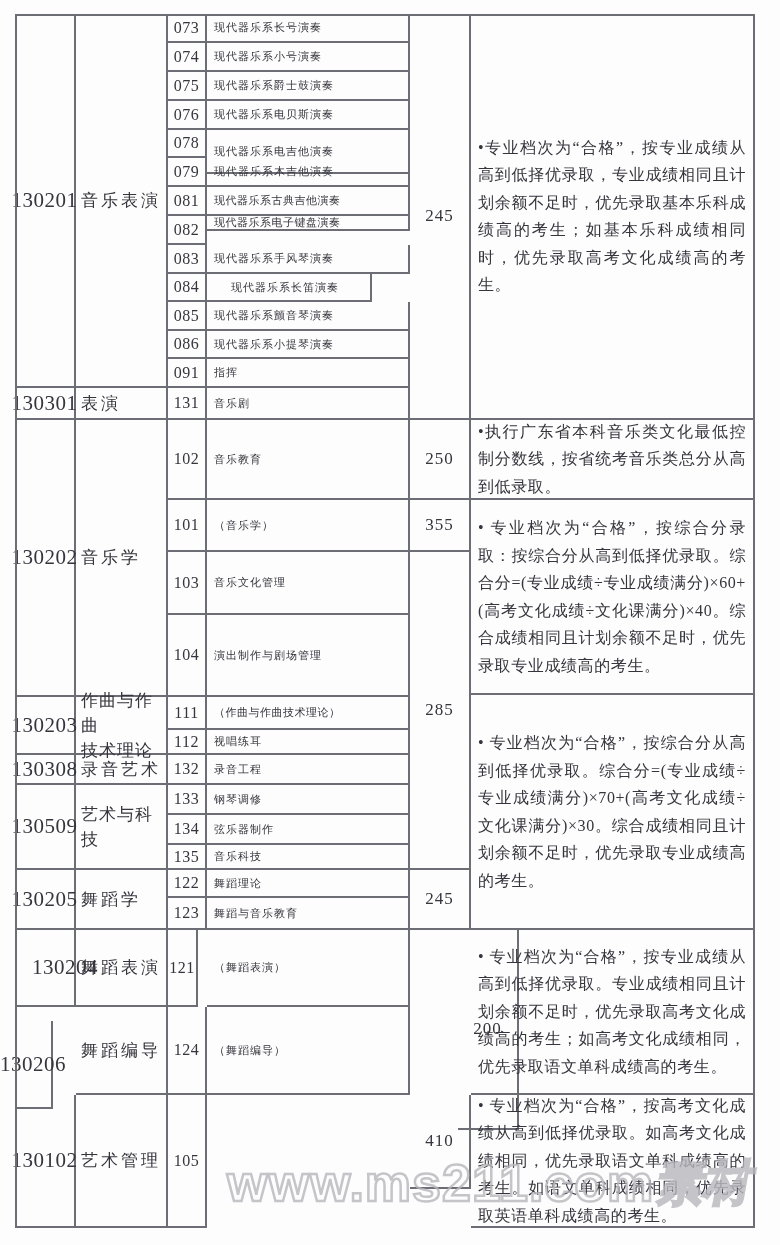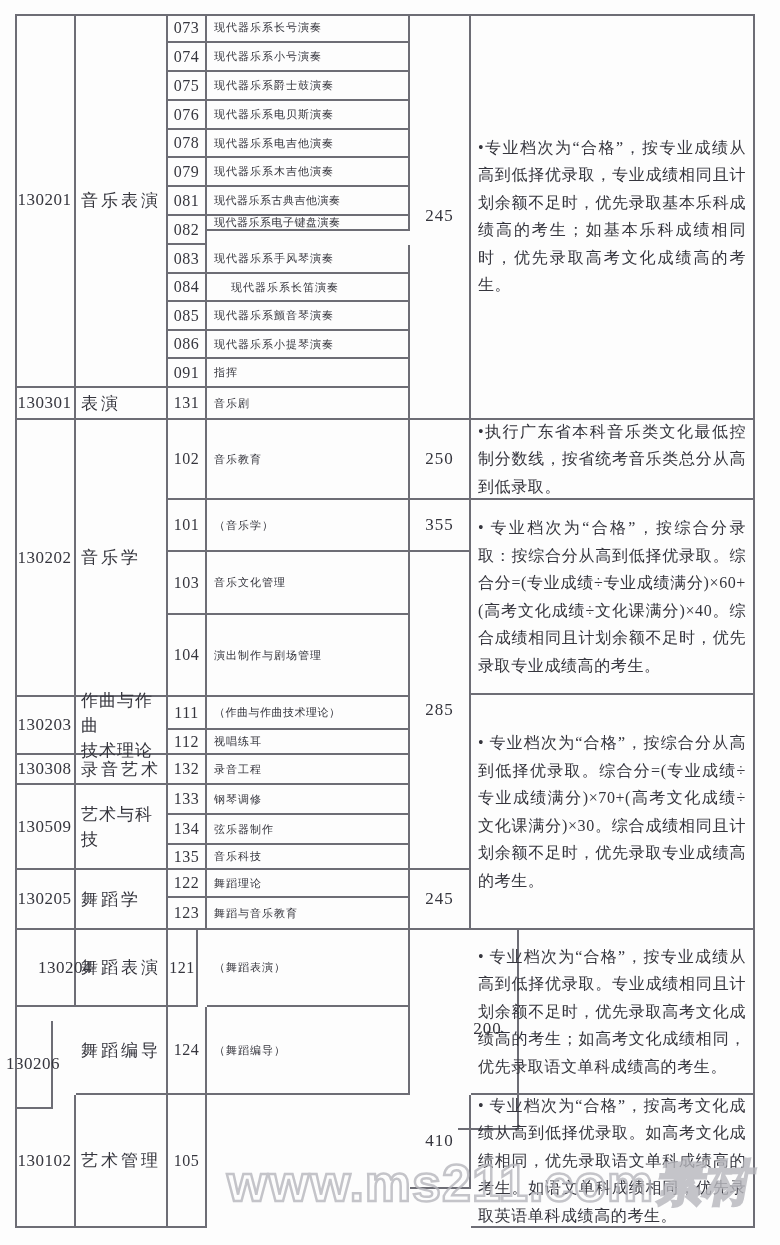--- a/index.html
+++ b/index.html
@@ -8,21 +8,21 @@
     background:#fdfdfd;
     font-family:"Liberation Serif","DejaVu Serif",serif;
     color:#35353d;
   }
   #stage{position:absolute;inset:0;}
   .cell{
     position:absolute;box-sizing:border-box;
     border-right:2px solid #6d6d75;border-bottom:2px solid #6d6d75;
   }
   .edge{position:absolute;background:#6d6d75;}
-  .c-code{display:flex;align-items:center;justify-content:center;font-size:17px;letter-spacing:.5px;}
+  .c-code{display:flex;align-items:center;justify-content:center;font-size:21px;letter-spacing:.5px;}
   .c-major{
     display:flex;align-items:center;justify-content:flex-start;
     padding-left:5px;font-size:17px;letter-spacing:3px;
     white-space:pre-line;line-height:25px;
   }
   .c-major.ls-tight{letter-spacing:1px;}
   .c-subcode{display:flex;align-items:center;justify-content:center;font-size:16px;letter-spacing:.5px;}
   .c-subname{
     display:flex;align-items:center;padding-left:7px;
     font-size:11px;letter-spacing:1px;white-space:nowrap;overflow:hidden;
@@ -76,31 +76,31 @@
     <div class="cell c-major" style="left: 76px; top: 1095px; width: 92px; height: 133px;">艺术管理</div>
     <div class="cell c-subcode" style="left: 168px; top: 14px; width: 39px; height: 29px;">073</div>
     <div class="cell c-subname" style="left: 207px; top: 14px; width: 203px; height: 29px;">现代器乐系长号演奏</div>
     <div class="cell c-subcode" style="left: 168px; top: 43px; width: 39px; height: 29px;">074</div>
     <div class="cell c-subname" style="left: 207px; top: 43px; width: 203px; height: 29px;">现代器乐系小号演奏</div>
     <div class="cell c-subcode" style="left: 168px; top: 72px; width: 39px; height: 29px;">075</div>
     <div class="cell c-subname" style="left: 207px; top: 72px; width: 203px; height: 29px;">现代器乐系爵士鼓演奏</div>
     <div class="cell c-subcode" style="left: 168px; top: 101px; width: 39px; height: 29px;">076</div>
     <div class="cell c-subname" style="left: 207px; top: 101px; width: 203px; height: 29px;">现代器乐系电贝斯演奏</div>
     <div class="cell c-subcode" style="left: 168px; top: 130px; width: 39px; height: 28px;">078</div>
-    <div class="cell c-subname" style="left: 207px; top: 130px; width: 203px; height: 28px;">现代器乐系电吉他演奏</div>
+    <div class="cell c-subname" style="left: 207px; top: 130px; width: 203px; height: 44px;">现代器乐系电吉他演奏</div>
     <div class="cell c-subcode" style="left: 168px; top: 158px; width: 39px; height: 29px;">079</div>
     <div class="cell c-subname" style="left: 207px; top: 158px; width: 203px; height: 29px;">现代器乐系木吉他演奏</div>
     <div class="cell c-subcode" style="left: 168px; top: 187px; width: 39px; height: 29px;">081</div>
     <div class="cell c-subname s" style="left: 207px; top: 187px; width: 203px; height: 29px;">现代器乐系古典吉他演奏</div>
     <div class="cell c-subcode" style="left: 168px; top: 216px; width: 39px; height: 29px;">082</div>
     <div class="cell c-subname s" style="left: 207px; top: 216px; width: 203px; height: 15px;">现代器乐系电子键盘演奏</div>
     <div class="cell c-subcode" style="left: 168px; top: 245px; width: 39px; height: 29px;">083</div>
     <div class="cell c-subname" style="left: 207px; top: 245px; width: 203px; height: 29px;">现代器乐系手风琴演奏</div>
     <div class="cell c-subcode" style="left: 168px; top: 274px; width: 39px; height: 28px;">084</div>
-    <div class="cell c-subname" style="left: 207px; top: 274px; width: 203px; height: 28px; padding-left: 24px;">现代器乐系长笛演奏</div>
+    <div class="cell c-subname" style="left: 207px; top: 274px; width: 165px; height: 28px; padding-left: 24px;">现代器乐系长笛演奏</div>
     <div class="cell c-subcode" style="left: 168px; top: 302px; width: 39px; height: 29px;">085</div>
     <div class="cell c-subname" style="left: 207px; top: 302px; width: 203px; height: 29px;">现代器乐系颤音琴演奏</div>
     <div class="cell c-subcode" style="left: 168px; top: 331px; width: 39px; height: 28px;">086</div>
     <div class="cell c-subname" style="left: 207px; top: 331px; width: 203px; height: 28px;">现代器乐系小提琴演奏</div>
     <div class="cell c-subcode" style="left: 168px; top: 359px; width: 39px; height: 29px;">091</div>
     <div class="cell c-subname" style="left: 207px; top: 359px; width: 203px; height: 29px;">指挥</div>
     <div class="cell c-subcode" style="left: 168px; top: 388px; width: 39px; height: 32px;">131</div>
     <div class="cell c-subname" style="left: 207px; top: 388px; width: 203px; height: 32px;">音乐剧</div>
     <div class="cell c-subcode" style="left: 168px; top: 420px; width: 39px; height: 80px;">102</div>
     <div class="cell c-subname" style="left: 207px; top: 420px; width: 203px; height: 80px;">音乐教育</div>

